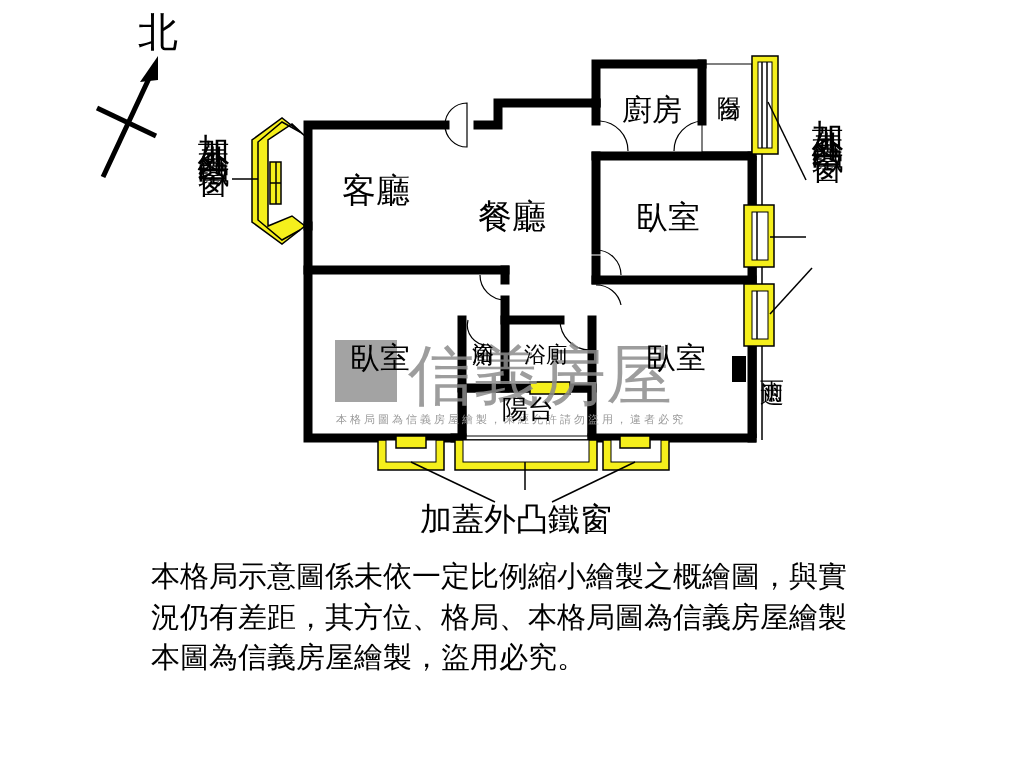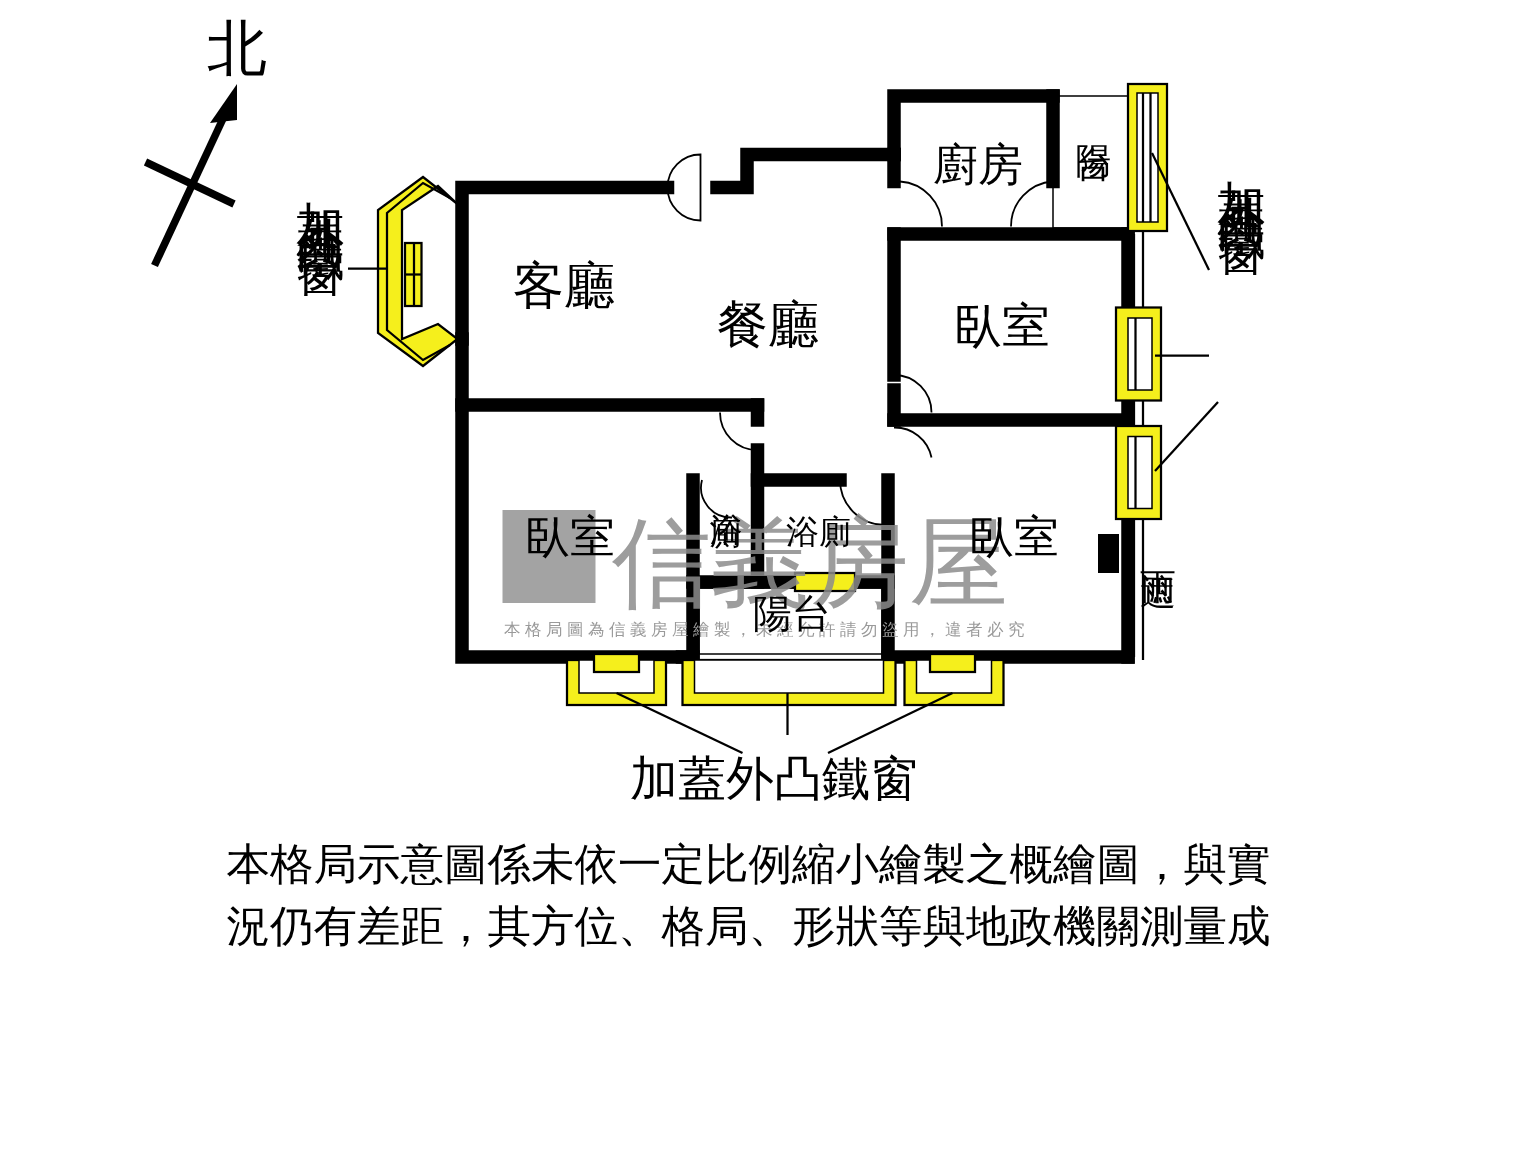--- a/index.html
+++ b/index.html
@@ -145,14 +145,15 @@
     <div xmlns="http://www.w3.org/1999/xhtml" style="writing-mode:vertical-rl;font-family:'DejaVu Serif',serif;font-size:32px;line-height:40px;letter-spacing:6px;">加蓋外凸鐵窗</div>
   </foreignObject>
   <foreignObject x="808" y="94" width="44" height="240">
     <div xmlns="http://www.w3.org/1999/xhtml" style="writing-mode:vertical-rl;font-family:'DejaVu Serif',serif;font-size:32px;line-height:40px;letter-spacing:6px;">加蓋外凸鐵窗</div>
   </foreignObject>
   <text class="room-label" x="420" y="530" font-size="32">加蓋外凸鐵窗</text>
 </svg>
 
 <div class="disclaimer">
   <div>本格局示意圖係未依一定比例縮小繪製之概繪圖，與實</div>
-  <div>況仍有差距，其方位、格局、形狀等與地政機關測量成</div>
+  <div>況仍有差距，其方位、格局、本格局圖為信義房屋繪製</div>
+  <div>本圖為信義房屋繪製，盜用必究。</div>
 </div>
 
 </body></html>

